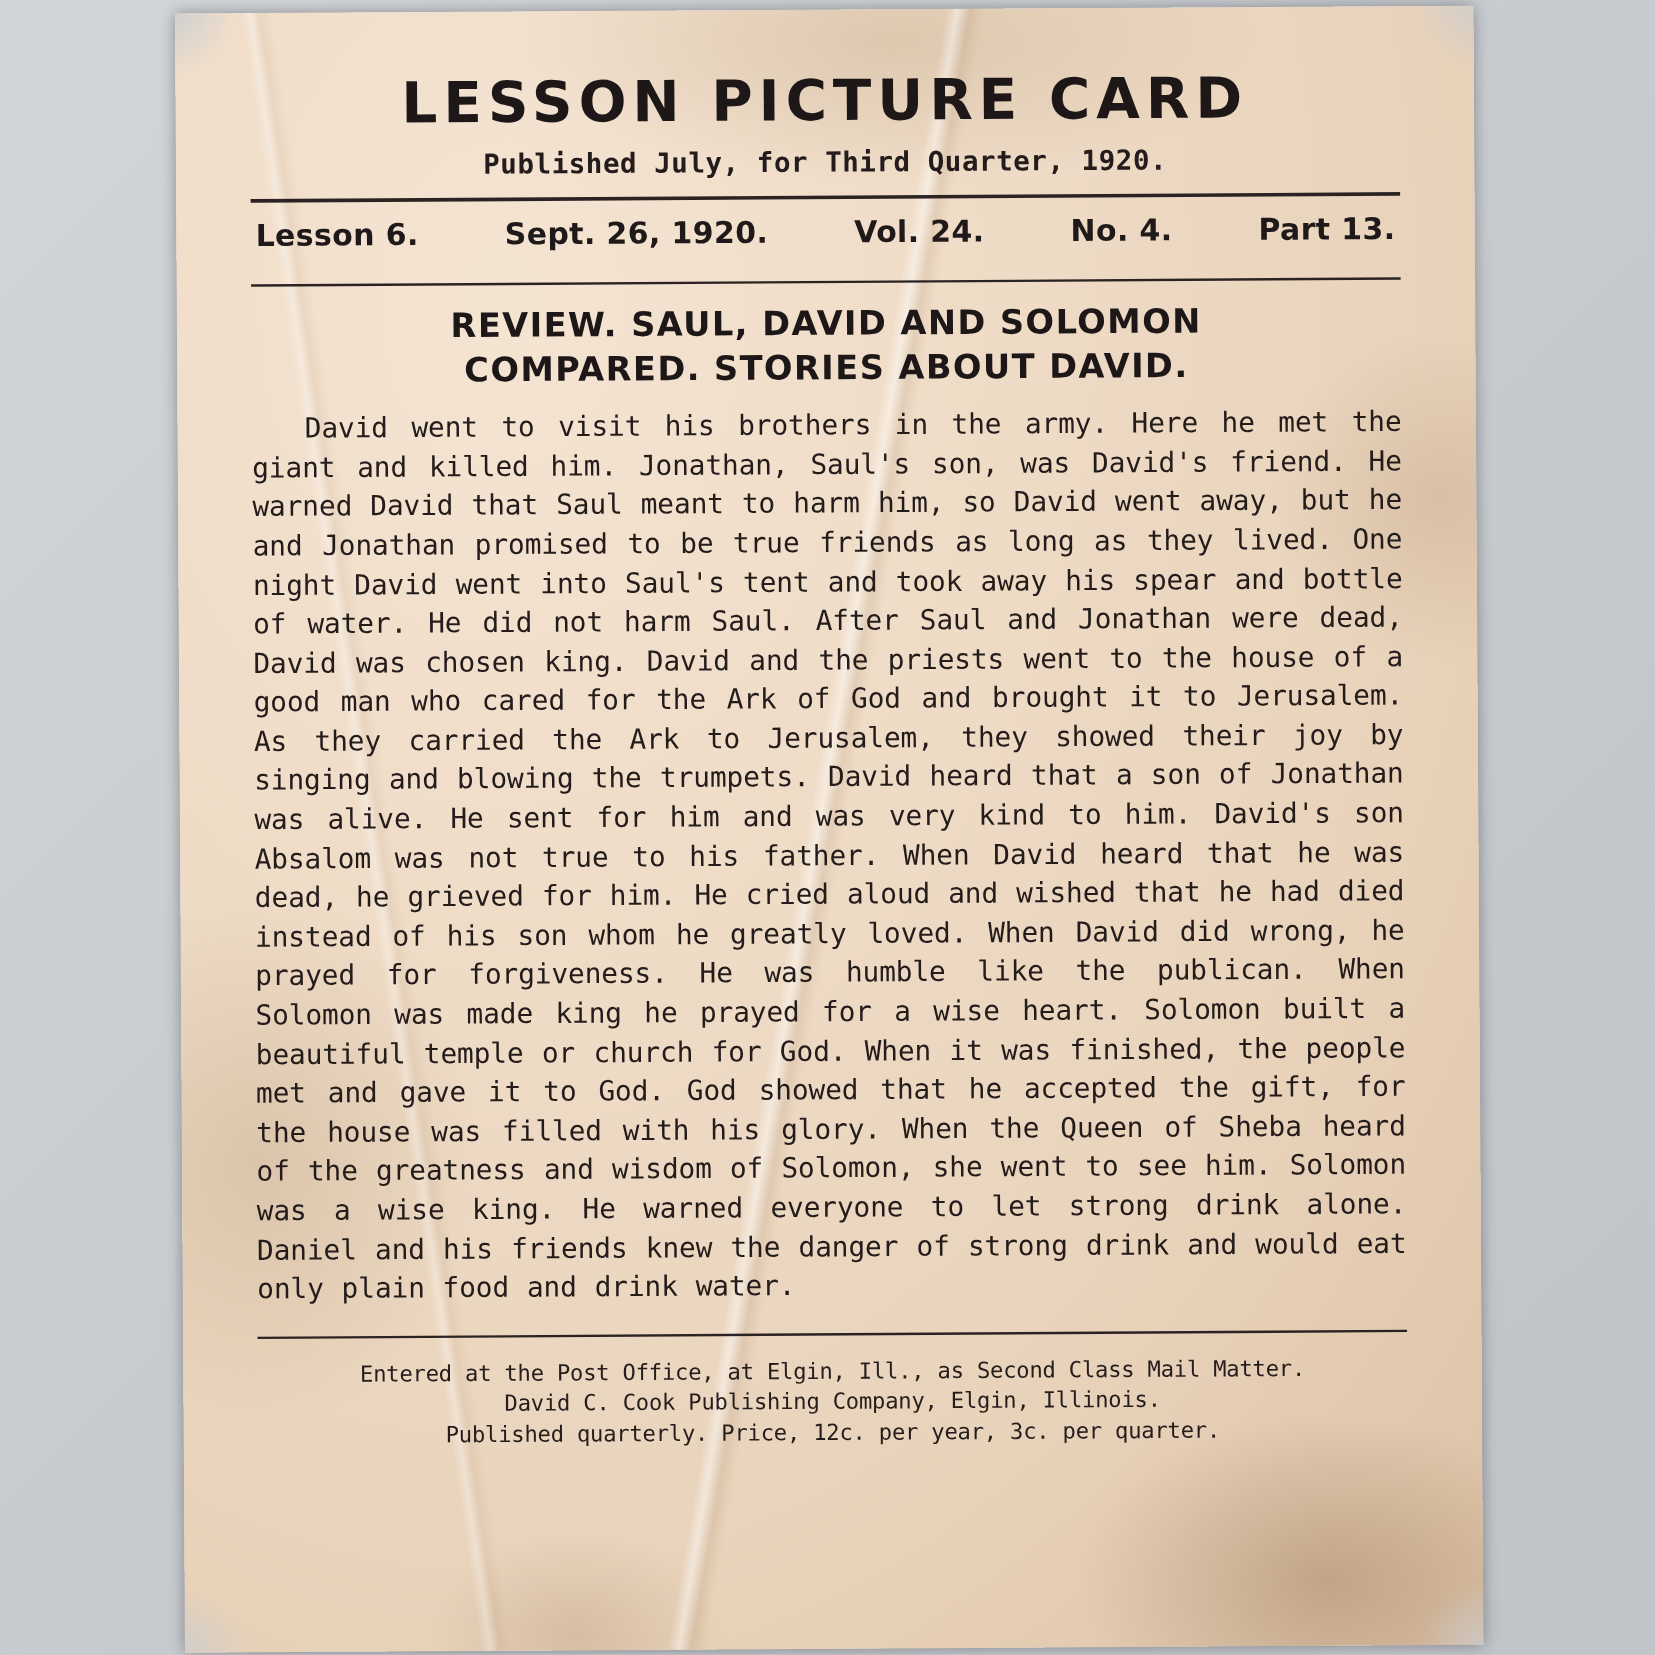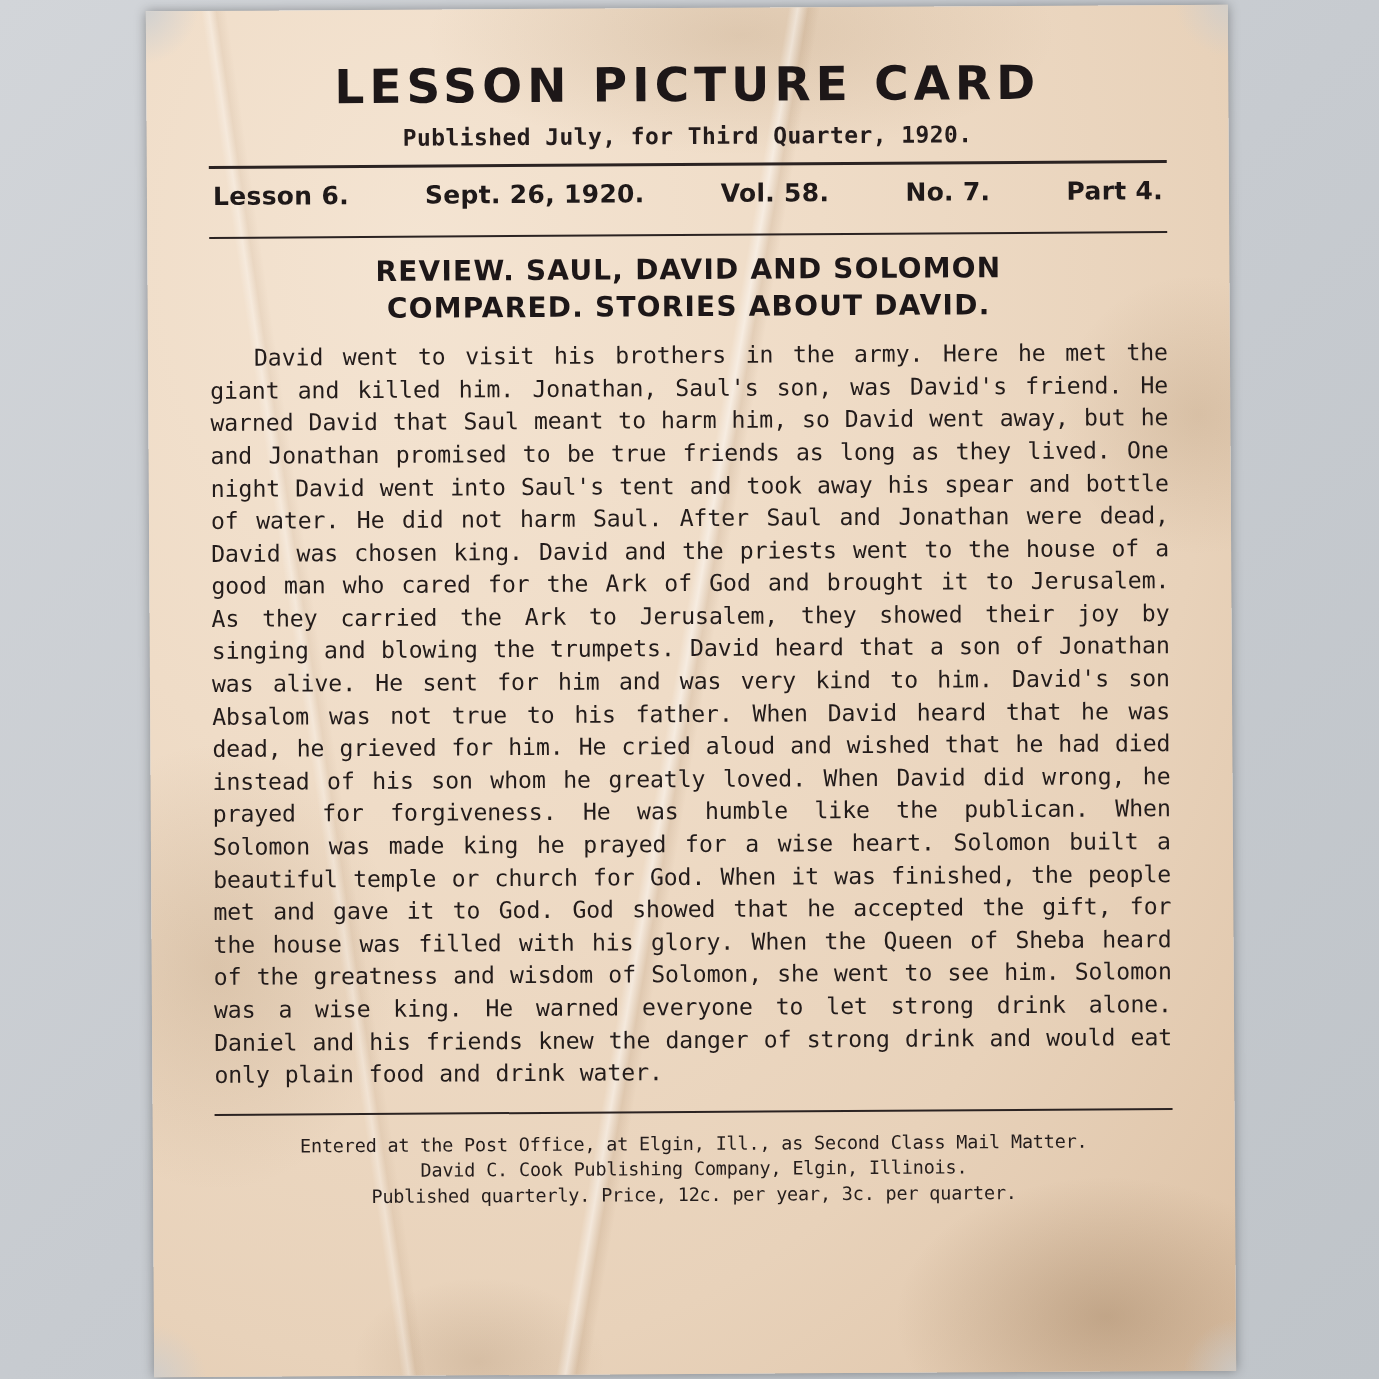--- a/index.html
+++ b/index.html
@@ -172,23 +172,23 @@
 
       <h1 class="title">LESSON PICTURE CARD</h1>
 
       <div class="subtitle">Published July, for Third Quarter, 1920.</div>
 
       <hr class="rule">
 
       <div class="meta-row">
         <span>Lesson 6.</span>
         <span>Sept. 26, 1920.</span>
-        <span>Vol. 58.</span>
-        <span>No. 7.</span>
-        <span>Part 4.</span>
+        <span>Vol. 24.</span>
+        <span>No. 4.</span>
+        <span>Part 13.</span>
       </div>
 
       <hr class="rule thin">
 
       <div class="lesson-title">
         <div>REVIEW.  SAUL, DAVID AND SOLOMON</div>
         <div>COMPARED.  STORIES ABOUT DAVID.</div>
       </div>
 
       <p class="body-text">David went to visit his brothers in the army. Here he met the giant and killed him. Jonathan, Saul's son, was David's friend. He warned David that Saul meant to harm him, so David went away, but he and Jonathan promised to be true friends as long as they lived. One night David went into Saul's tent and took away his spear and bottle of water. He did not harm Saul. After Saul and Jonathan were dead, David was chosen king. David and the priests went to the house of a good man who cared for the Ark of God and brought it to Jerusalem. As they carried the Ark to Jerusalem, they showed their joy by singing and blowing the trumpets. David heard that a son of Jonathan was alive. He sent for him and was very kind to him. David's son Absalom was not true to his father. When David heard that he was dead, he grieved for him. He cried aloud and wished that he had died instead of his son whom he greatly loved. When David did wrong, he prayed for forgiveness. He was humble like the publican. When Solomon was made king he prayed for a wise heart. Solomon built a beautiful temple or church for God. When it was finished, the people met and gave it to God. God showed that he accepted the gift, for the house was filled with his glory. When the Queen of Sheba heard of the greatness and wisdom of Solomon, she went to see him. Solomon was a wise king. He warned everyone to let strong drink alone. Daniel and his friends knew the danger of strong drink and would eat only plain food and drink water.</p>

